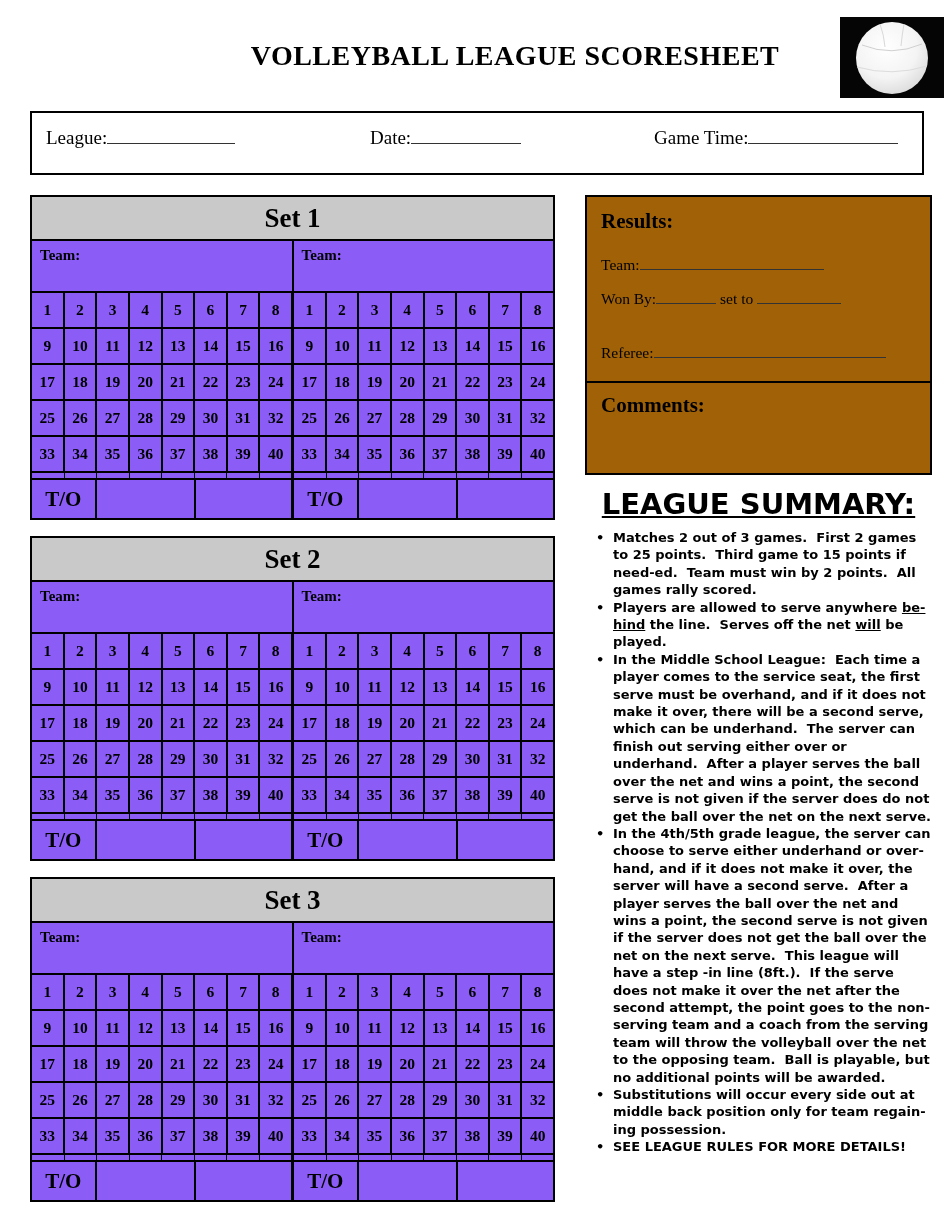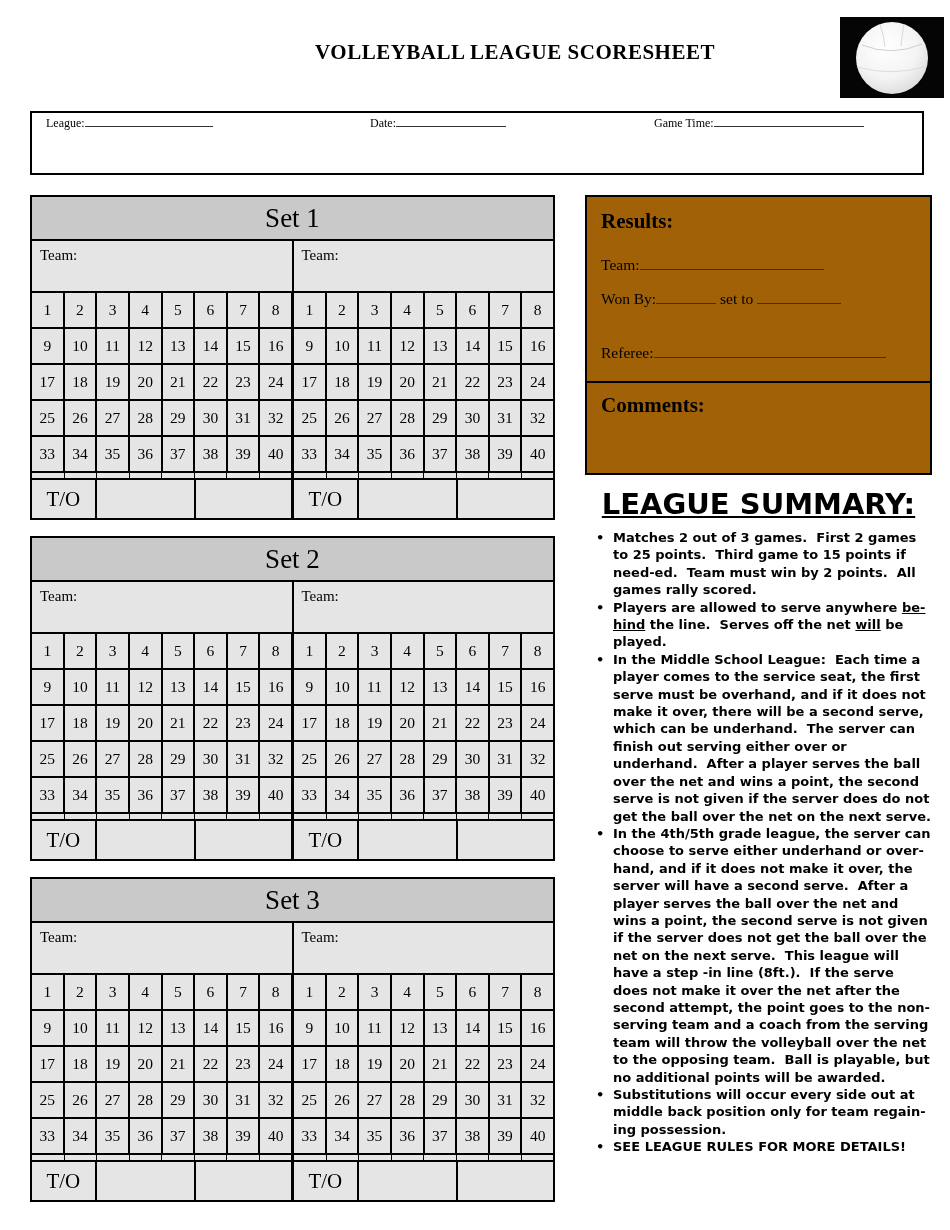--- a/index.html
+++ b/index.html
@@ -11,38 +11,38 @@
   .logo { position: absolute; left: 16px; top: 8px; width: 215px; font-weight: bold; }
   .logo-word { display: block; font-size: 33px; line-height: 0.64; letter-spacing: -2px; font-family: "DejaVu Serif", serif; }
   .logo-word.w1 { margin-left: 20px; }
   .logo-word.w2 { margin-left: 29px; }
   .logo-word.w3 { margin-left: 14px; }
   .logo-tagline { display: block; font-style: italic; font-size: 12.5px; line-height: 1.05; letter-spacing: 0; font-family: "DejaVu Serif", serif; }
   .logo-tagline.t1 { margin-top: 5px; margin-left: 0; }
   .logo-tagline.t2 { margin-left: 112px; }
 
   .page-title { position: absolute; left: 225px; top: 40px; width: 580px; text-align: center;
-                font-size: 21px; font-weight: bold; letter-spacing: 0.5px; }
+                font-size: 28px; font-weight: bold; letter-spacing: 0.5px; }
 
   .ball-wrap { position: absolute; left: 840px; top: 17px; width: 104px; height: 81px; }
 
   
   .info-box { position: absolute; left: 30px; top: 111px; width: 894px; height: 64px; border: 2px solid #000; }
-  .info-item { position: absolute; top: 0; font-size: 12px; white-space: nowrap; }
+  .info-item { position: absolute; top: 14px; font-size: 19px; white-space: nowrap; }
   .info-item.league { left: 14px; }
   .info-item.date { left: 338px; }
   .info-item.gametime { left: 622px; }
   .blank { display: inline-block; border-bottom: 1px solid #333; height: 14px; vertical-align: baseline; }
 
   
   .col-left  { position: absolute; left: 30px;  top: 195px; width: 525px; }
   .col-right { position: absolute; left: 585px; top: 195px; width: 347px; }
 
   
-  .set-table { border: 2px solid #000; margin-bottom: 16px; background: #e5e5e5; }
+  .set-table { border: 2px solid #000; margin-bottom: 16px; background: #8b5cf6; font-weight: bold; }
   .set-title { height: 44px; background: #c9c9c9; border-bottom: 2px solid #000;
                text-align: center; font-size: 27px; line-height: 42px; }
   .team-row { display: flex; height: 52px; border-bottom: 2px solid #000; }
   .team-cell { flex: 1; padding: 6px 8px; font-size: 15px; }
   .team-cell + .team-cell { border-left: 2px solid #000; }
   .score-row { display: flex; height: 36px; border-bottom: 2px solid #000; }
   .half { flex: 1; display: flex; }
   .half + .half { border-left: 3px solid #000; }
   .cell { flex: 1; display: flex; align-items: center; justify-content: center; font-size: 15.5px; border-left: 2px solid #000; }
   .cell:first-child { border-left: none; }

